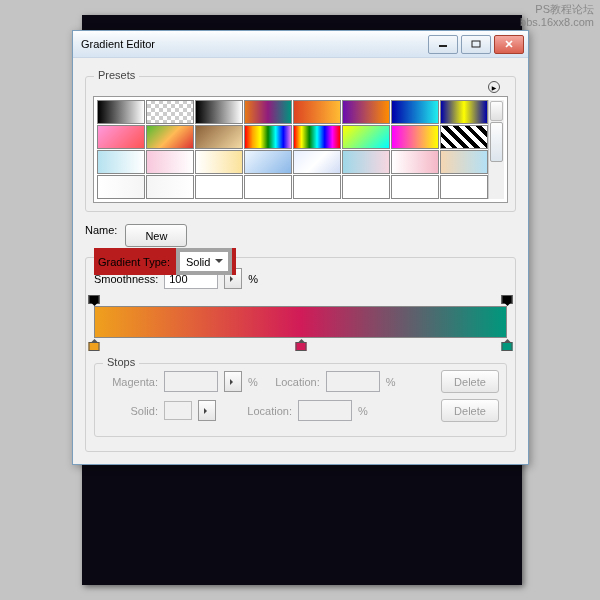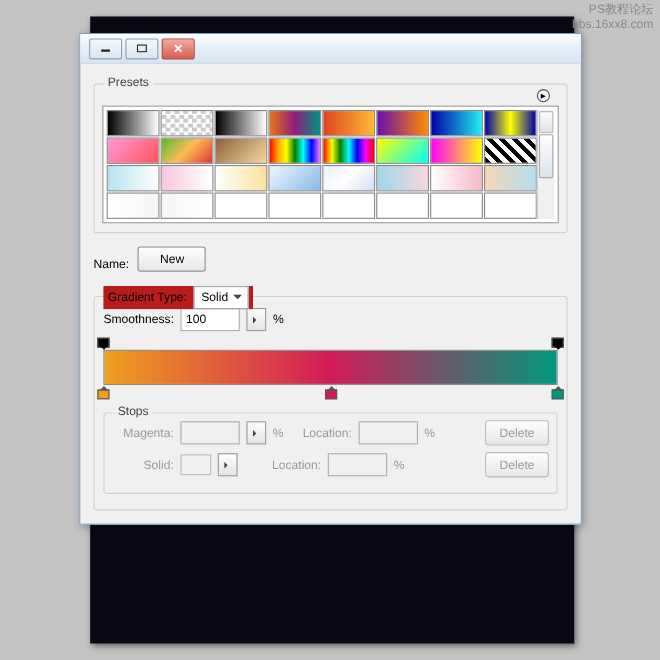--- a/index.html
+++ b/index.html
@@ -20,24 +20,24 @@
 .fieldset{border:1px solid #D0D0D0;border-radius:3px;padding:6px 7px 8px;margin-bottom:8px;position:relative}
 .fieldset .legend{position:absolute;top:-8px;left:8px;background:#F0F0F0;padding:0 4px;color:#444}
 .presets-head{display:flex;justify-content:flex-end;margin:-2px 8px 3px 0}
 .pmenu{width:10px;height:10px;border:1px solid #555;border-radius:50%;display:flex;align-items:center;justify-content:center;font-size:6px}
 .presetbox{border:1px solid #999;background:#fff;padding:3px;display:flex}
 .swgrid{flex:1;display:grid;grid-template-columns:repeat(8,1fr);grid-auto-rows:24px;gap:1px}
 .sw{border:1px solid #888}
 .scrollbar{width:15px;background:#F0F0F0;border-left:1px solid #ccc;position:relative}
 .scrollbar::before{content:"";position:absolute;top:1px;left:1px;right:1px;height:18px;background:linear-gradient(#FDFDFD,#E0E0E0);border:1px solid #bbb;border-radius:2px}
 .scrollbar::after{content:"";position:absolute;top:22px;left:1px;right:1px;height:38px;background:linear-gradient(#FDFDFD,#DCE4EC);border:1px solid #aaa;border-radius:2px}
-.namerow{display:flex;align-items:flex-end;gap:8px;margin:12px 0 22px}
+.namerow{display:flex;align-items:flex-start;gap:8px;margin:12px 0 10px}
 .txtin{flex:1;height:19px;border:1px solid #ABADB3;background:#fff;padding:0 5px;display:flex;align-items:center;font-size:11px}
 .gtrow,.smrow{display:flex;align-items:center;gap:6px;margin-bottom:6px}
-.select{height:19px;border:1px solid #a3a3a3;background:#fff;padding:0 18px 0 6px;display:flex;align-items:center;position:relative;font-size:11px}
+.select{height:19px;border:4px solid #a3a3a3;background:#fff;padding:0 18px 0 6px;display:flex;align-items:center;position:relative;font-size:11px}
 .select::after{content:"";position:absolute;right:5px;top:7px;border:4px solid transparent;border-top-color:#444}
 .numin{width:44px;height:19px;border:1px solid #ABADB3;background:#fff;padding:0 4px;display:flex;align-items:center;font-size:11px}
 .numin.dis{background:#F0F0F0;color:#999}
 .stepbtn{width:16px;height:19px;border:1px solid #999;background:linear-gradient(#FDFDFD,#E5E5E5);display:flex;align-items:center;justify-content:center}
 .stepbtn::after{content:"";border:3px solid transparent;border-left-color:#444}
 .gradbar-wrap{margin:6px 0 14px;position:relative}
 .ostops,.cstops{position:relative;height:11px}
 .ostop{position:absolute;width:11px;height:11px;transform:translateX(-50%)}
 .ostop .h{width:9px;height:7px;background:#000;border:1px solid #555;margin:0 auto}
 .ostop::after{content:"";position:absolute;left:2px;top:7px;border:4px solid transparent;border-top-color:#000}
@@ -53,20 +53,21 @@
 .gtsection .legendrow{position:absolute;top:-10px;left:8px;background:#b91c1c;padding:0 4px;display:flex;align-items:center;gap:6px}
 </style>
 </head>
 <body>
 
 <div class="watermark"><span>PS教程论坛</span><br><span>bbs.16xx8.com</span></div>
 <div class="bgstrip"></div>
 
 <div class="dlg">
   <div class="titlebar">
+    <div class="title">Gradient Editor</div>
     <div class="wbtns">
       <div class="wbtn">
           <svg width="10" height="8">
             <line x1="1" y1="6" x2="9" y2="6" stroke="#222" stroke-width="2"></line>
           </svg>
         </div>
       <div class="wbtn">
           <svg width="10" height="8">
             <rect x="1" y="1" width="8" height="6" fill="none" stroke="#222"></rect>
           </svg>

